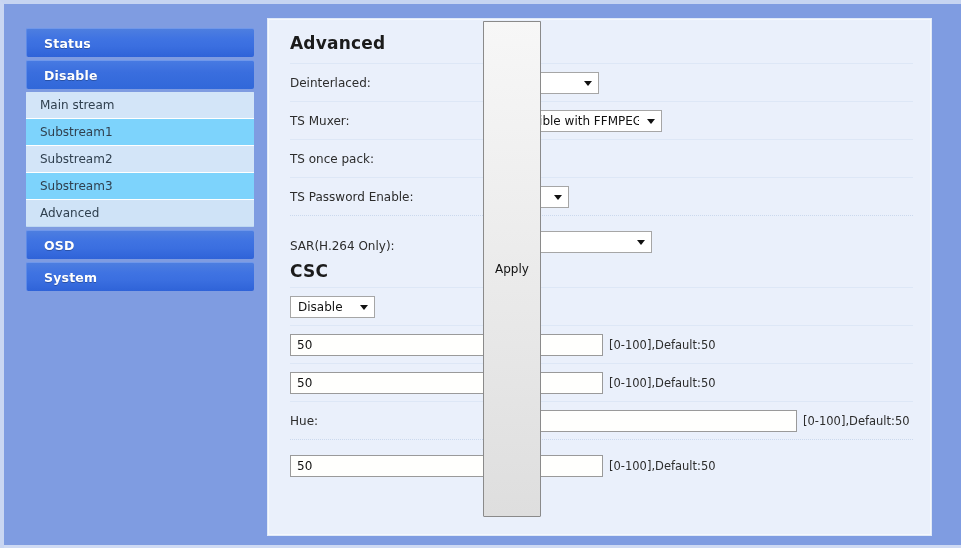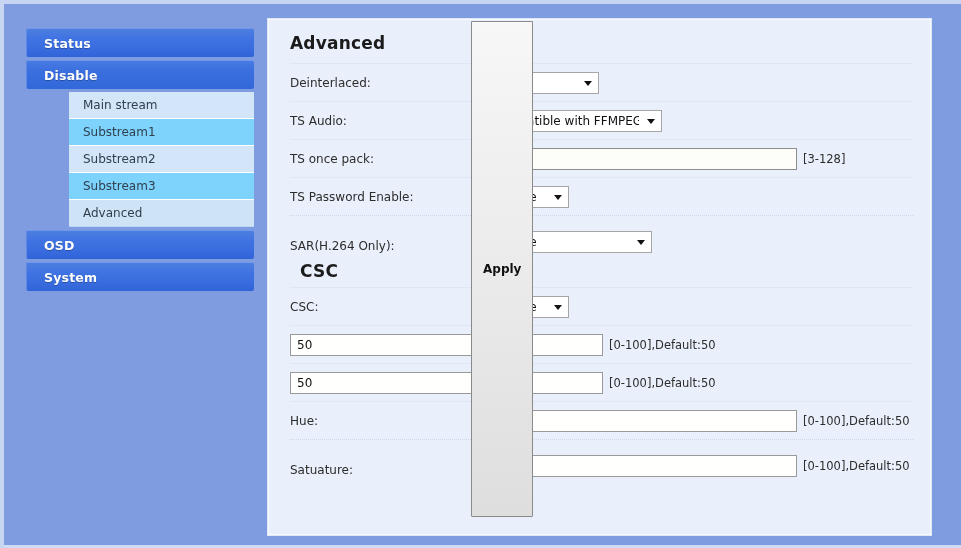--- a/index.html
+++ b/index.html
@@ -63,21 +63,20 @@
   }
   .nav-top.active {
     background: linear-gradient(to bottom, #477ae2 0%, #3a6ede 40%, #3168d9 100%);
   }
   #submenu {
     background: #cfe3f7;
     border-radius: 1px;
     overflow: hidden;
     margin-bottom: 3px;
     border-bottom: 1px solid #bed8f2;
-    margin-left: 43px;
   }
   .nav-sub {
     height: 26px;
     line-height: 26px;
     padding-left: 14px;
     color: #30404f;
     font-size: 12px;
     border-bottom: 1px solid #ffffff;
     background: #7dd3fc;
     cursor: pointer;
@@ -101,21 +100,20 @@
   .section-title {
     font-size: 17px;
     font-weight: bold;
     color: #1b1b1b;
     padding: 14px 0 10px 22px;
     letter-spacing: .2px;
   }
   .section-title.csc {
     padding-top: 8px;
     padding-bottom: 6px;
-    margin-left: 10px;
   }
 
   .row {
     position: relative;
     display: flex;
     align-items: center;
     height: 37px;
     margin: 0 18px 0 22px;
     border-top: 1px solid #dde7f6;
   }
@@ -178,29 +176,29 @@
     color: #111;
     border-radius: 0;
   }
   input.ctl.csc-in {
     background: #fffffd;
     border: 1px solid #9a9a9a;
     width: 313px;
   }
   button.apply {
     position: absolute;
-    left: 203px;
+    left: 215px;
     top: 2px;
     background: linear-gradient(to bottom,#f7f7f7 0%, #ebebeb 50%, #dedede 100%);
     border: 1px solid #8a8a8a;
     border-radius: 1px;
     padding: 3px 11px 4px;
     font-family: inherit;
     font-size: 12px;
-    font-weight: bold;
+    font-weight: normal;
     color: #111;
     cursor: pointer;
   }
   .apply-overlap {
     position: absolute;
     left: 219px;
     top: 252px;
     z-index: 5;
   }
   .apply-bottom {
@@ -262,37 +260,33 @@
         <span class="selwrap">
           <select class="ctl sel-w115">
             <option>Both</option>
           </select>
           <span class="arrow"></span>
         </span>
       </div>
     </div>
 
     <div class="row">
-      <div class="label">TS Audio:</div>
+      <div class="label">TS Muxer:</div>
       <div class="field">
         <span class="selwrap">
           <select class="ctl sel-w178">
             <option>Compatible with FFMPEG</option>
           </select>
           <span class="arrow"></span>
         </span>
       </div>
     </div>
 
     <div class="row">
       <div class="label">TS once pack:</div>
-      <div class="field">
-        <input class="ctl" type="text" value="128" style="">
-        <span class="hint">[3-128]</span>
-      </div>
     </div>
 
     <div class="row">
       <div class="label">TS Password Enable:</div>
       <div class="field">
         <span class="selwrap">
           <select class="ctl sel-w85">
             <option>Disable</option>
           </select>
           <span class="arrow"></span>
@@ -310,21 +304,20 @@
           <span class="arrow"></span>
         </span>
       </div>
     </div>
 
     <button class="apply apply-overlap">Apply</button>
 
     <div class="section-title csc">CSC</div>
 
     <div class="row">
-      <div class="label">CSC:</div>
       <div class="field">
         <span class="selwrap">
           <select class="ctl sel-w85">
             <option>Disable</option>
           </select>
           <span class="arrow"></span>
         </span>
       </div>
     </div>
 
@@ -344,21 +337,20 @@
 
     <div class="row">
       <div class="label">Hue:</div>
       <div class="field">
         <input class="ctl csc-in" type="text" value="50" style="">
         <span class="hint">[0-100],Default:50</span>
       </div>
     </div>
 
     <div class="row dotted">
-      <div class="label">Satuature:</div>
       <div class="field">
         <input class="ctl csc-in" type="text" value="50" style="">
         <span class="hint">[0-100],Default:50</span>
       </div>
     </div>
 
     <button class="apply apply-bottom">Apply</button>
 
   </div>
 </div>

